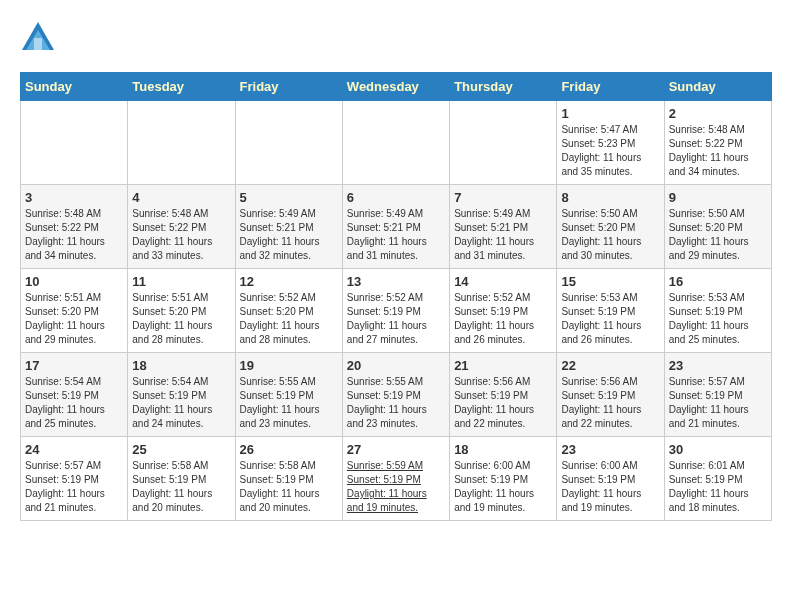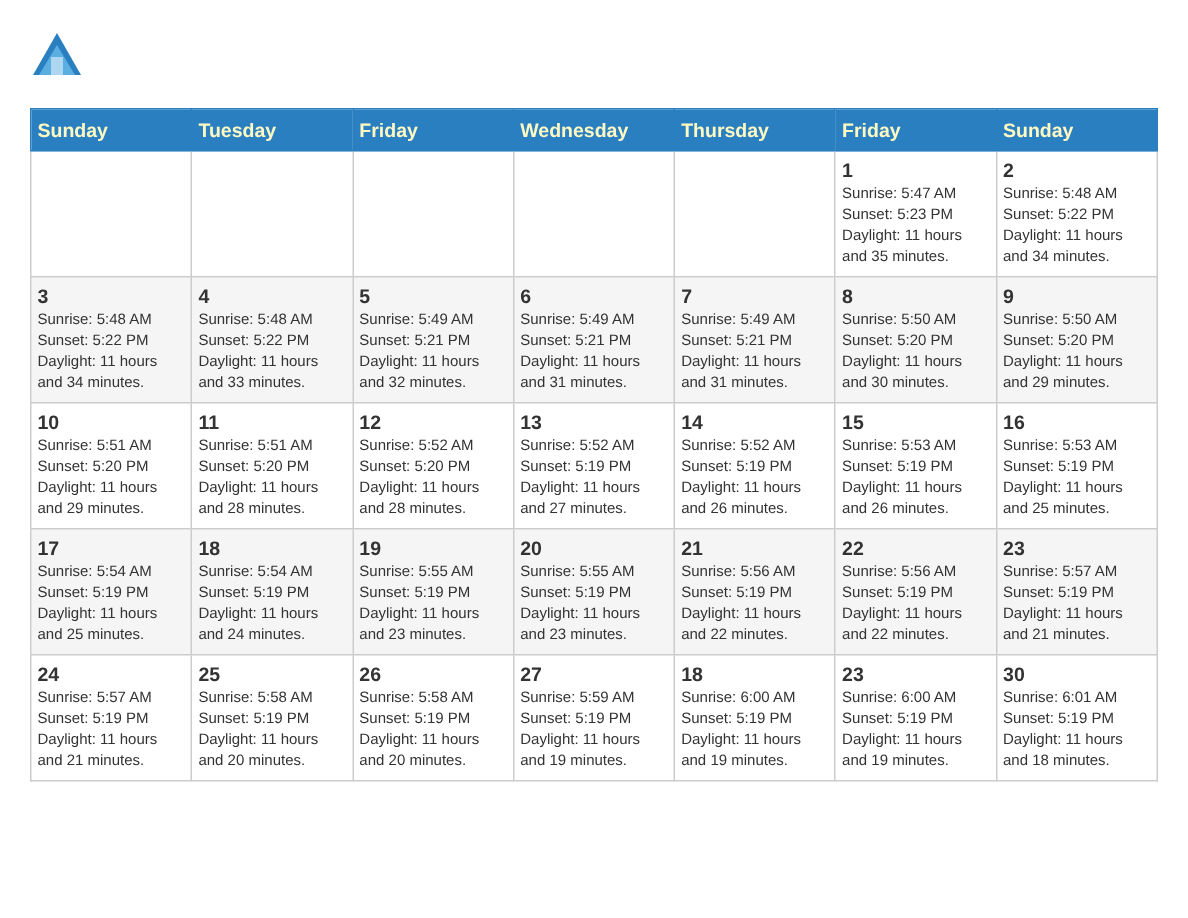--- a/index.html
+++ b/index.html
@@ -327,21 +327,21 @@
           </td>
           <td>
             <span class="day-num">26</span>
             <div class="day-info" style="white-space: pre-line;">Sunrise: 5:58 AM
 Sunset: 5:19 PM
 Daylight: 11 hours
 and 20 minutes.</div>
           </td>
           <td>
             <span class="day-num">27</span>
-            <div class="day-info" style="white-space: pre-line;">Sunrise: 5:59 AM
+            <div class="day-info" style="white-space: pre-line; text-decoration: underline;">Sunrise: 5:59 AM
 Sunset: 5:19 PM
 Daylight: 11 hours
 and 19 minutes.</div>
           </td>
           <td>
             <span class="day-num">18</span>
             <div class="day-info" style="white-space: pre-line;">Sunrise: 6:00 AM
 Sunset: 5:19 PM
 Daylight: 11 hours
 and 19 minutes.</div>

